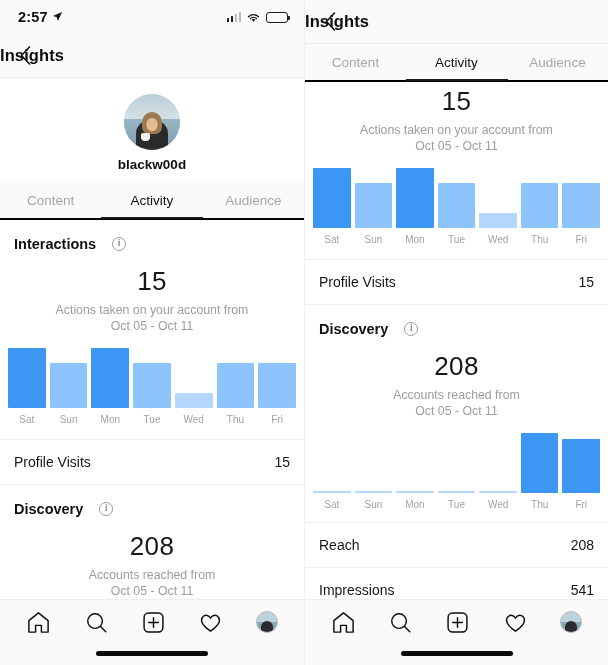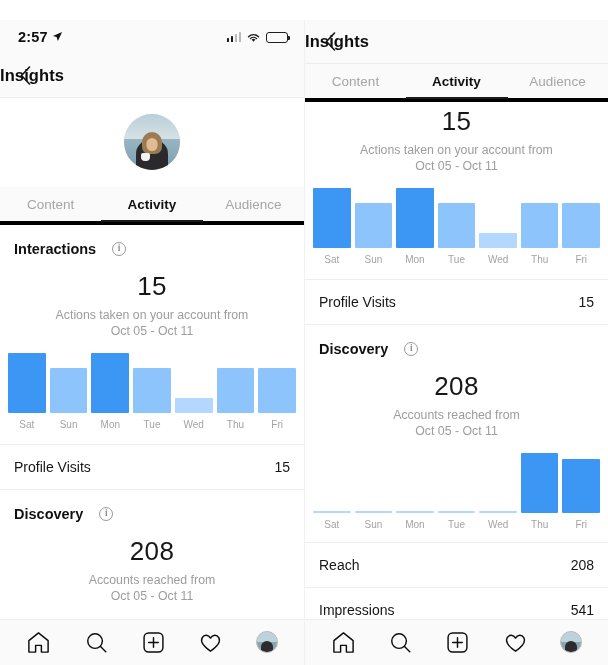--- a/index.html
+++ b/index.html
@@ -2,21 +2,21 @@
 <html><head>
 <meta charset="utf-8">
 <style>
   * { box-sizing: border-box; margin: 0; padding: 0; }
   html, body {
     width: 608px; height: 665px;
     font-family: "Liberation Sans", sans-serif;
     background: #ffffff;
     overflow: hidden;
   }
-  .screens { display: flex; width: 608px; height: 527px; margin-top: 20px; }
+  .screens { display: flex; width: 608px; height: 527px; }
   .phone {
     width: 304px; height: 665px;
     position: relative;
     background: #ffffff;
     overflow: hidden;
   }
   .phone.right { border-left: 1px solid #f1f1f1; }
 
   
   .statusbar {
@@ -85,28 +85,28 @@
   }
   .avatar-lg .cup {
     position: absolute; left: 30%; bottom: 9px; width: 9px; height: 8px;
     background: #f2f2f0; border-radius: 2px 2px 4px 4px;
   }
   .username { font-size: 13.5px; font-weight: 700; color: #101010; }
 
   
   .tabs {
     display: flex; background: #fafafa;
-    border-bottom: 4px solid #000000;
+    border-bottom: 2px solid #000000;
     height: 38px;
   }
   .tab {
     flex: 1; display: flex; align-items: center; justify-content: center;
     font-size: 13.5px; color: #a6a6a6; position: relative;
   }
-  .tab.active { color: #111; font-weight: 700; }
+  .tab.active { color: #111; font-weight: 400; }
   .tab.active:after {
     content: ""; position: absolute; left: 50%; transform: translateX(-50%);
     bottom: -1px; width: 102px; height: 2px; background: #1a1a1a;
   }
 
   
   .section-head {
     padding: 16px 14px 0;
     display: flex; align-items: center; gap: 16px;
     font-size: 14.5px; font-weight: 700; color: #111;
@@ -215,20 +215,21 @@
 
       <div class="profile">
         <div class="avatar-lg">
           <div class="sky"></div>
             <div class="sea"></div>
           <div class="body"></div>
             <div class="hair"></div>
             <div class="face"></div>
             <div class="cup"></div>
         </div>
+        <div class="username">blackw00d</div>
       </div>
 
       <div class="tabs">
         <div class="tab">Content</div>
         <div class="tab active">Activity</div>
         <div class="tab">Audience</div>
       </div>
 
       <div class="section-head">
         <span>Interactions</span>

